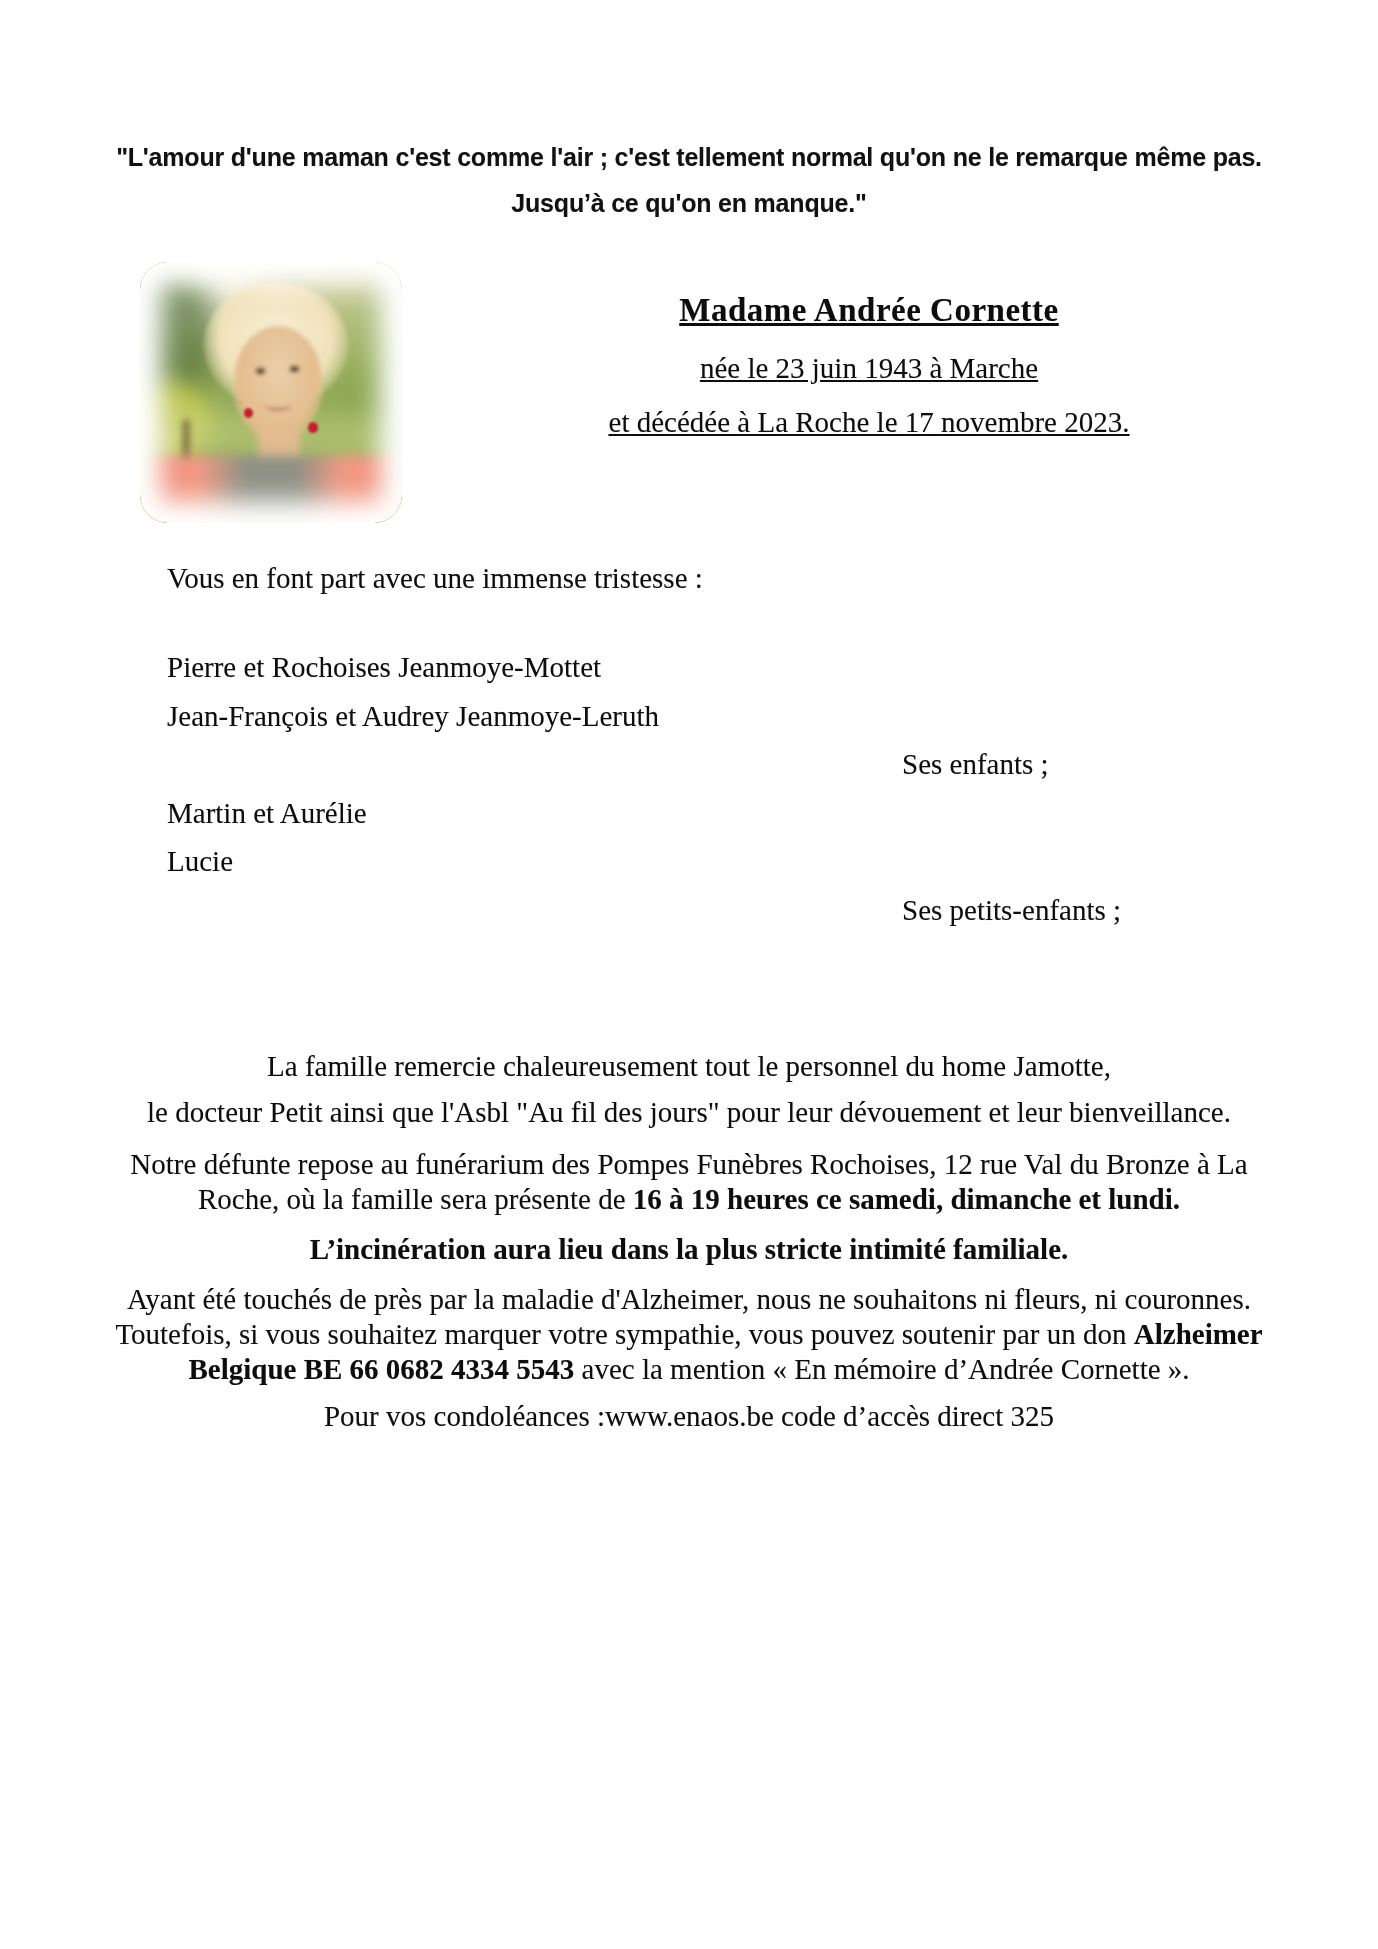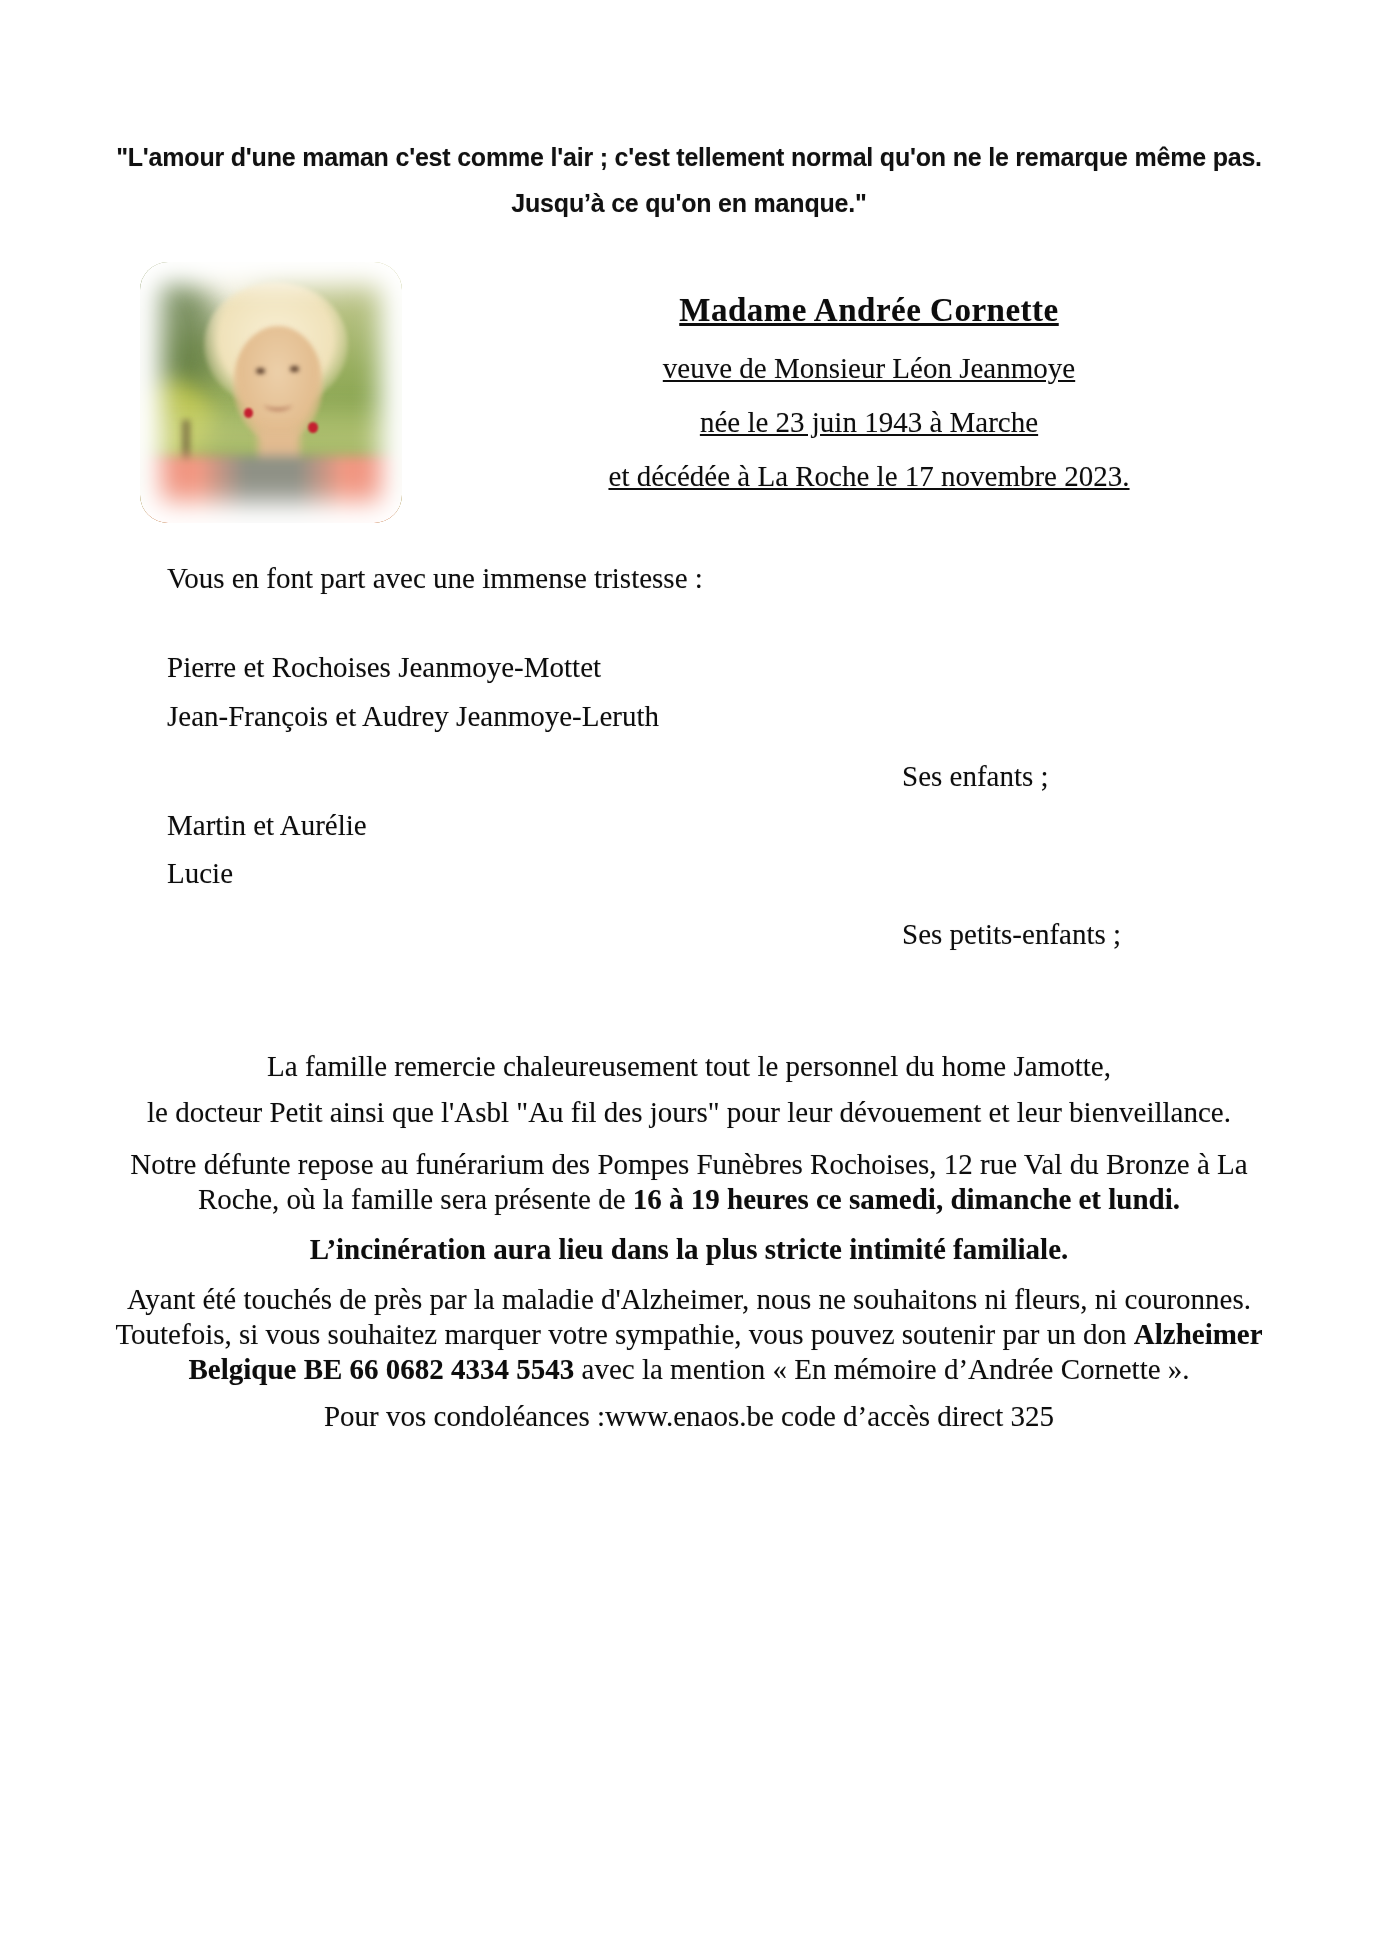--- a/index.html
+++ b/index.html
@@ -89,21 +89,21 @@
     font-size:29px;
     line-height:48.5px;
   }
   .fam-list{
     position:absolute;
     left:167px; top:643px;
     right:60px;
     font-size:29px;
     line-height:48.5px;
   }
-  .fam-label{margin-left:735px;margin-top:12px;}
+  .fam-label{margin-left:735px;}
 
   
   .cline{
     position:absolute;
     left:40px; right:40px;
     text-align:center;
     font-size:29px;
     line-height:35px;
     white-space:nowrap;
     margin-top:8px;
@@ -142,21 +142,20 @@
     <div class="ph ph-eye-r"></div>
     <div class="ph ph-mouth"></div>
     <div class="ph ph-neck"></div>
     <div class="ph ph-shoulders"></div>
     <div class="ph ph-earring-l"></div>
     <div class="ph ph-earring-r"></div>
   </div>
 
   <div class="id-block">
     <div class="id-name">Madame Andrée Cornette</div>
-    <p class="id-line">veuve de Monsieur Léon Jeanmoye</p>
     <p class="id-line">née le 23 juin 1943 à Marche</p>
     <p class="id-line">et décédée à La Roche le 17 novembre 2023.</p>
   </div>
 
   <div class="intro">Vous en font part avec une immense tristesse :</div>
 
   <div class="fam-list">
     <div>Pierre et Rochoises Jeanmoye-Mottet</div>
     <div>Jean-François et Audrey Jeanmoye-Leruth</div>
     <div class="fam-label">Ses enfants ;</div>

